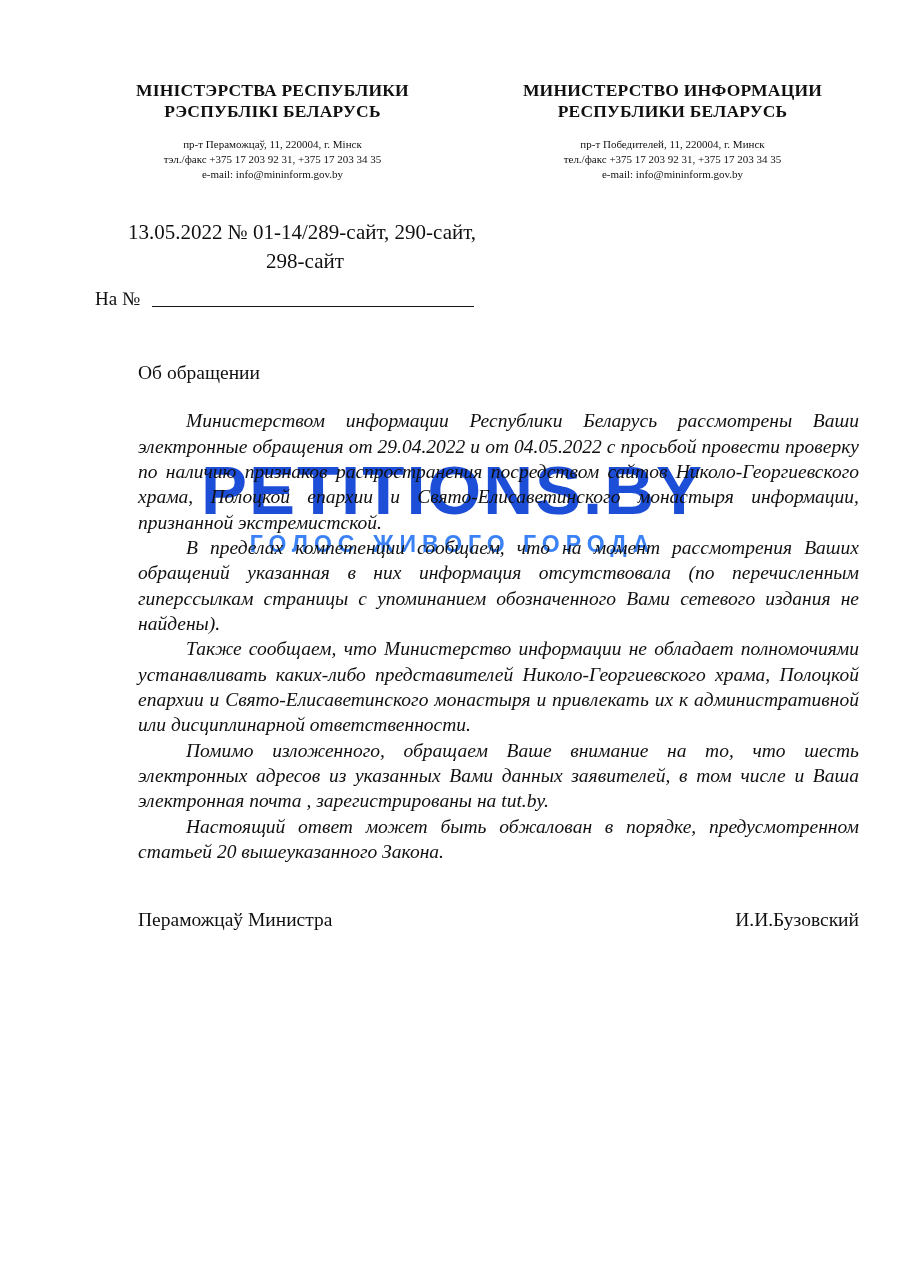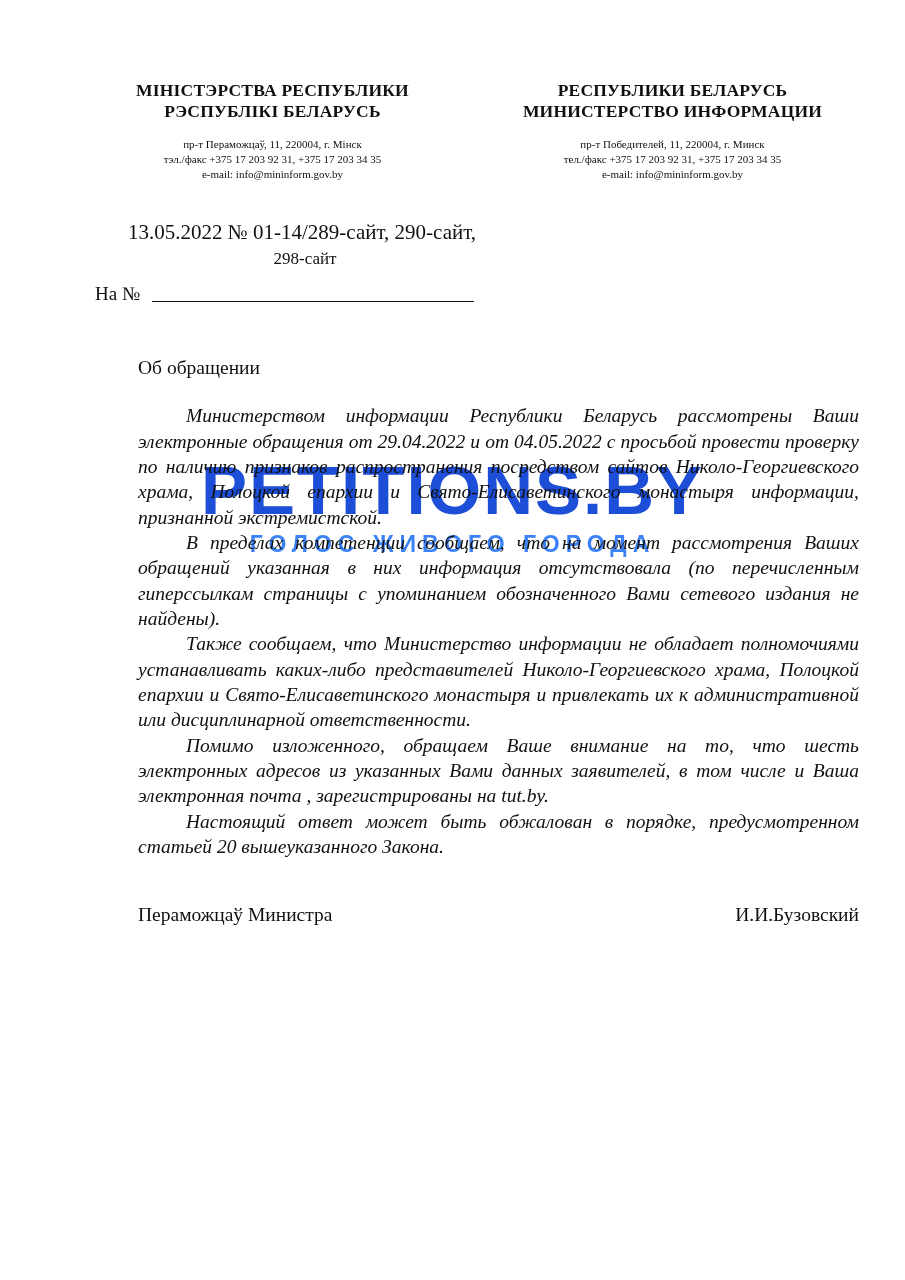--- a/index.html
+++ b/index.html
@@ -76,21 +76,21 @@
   .refblock {
     margin-top: 38px;
     padding-left: 95px;
     font-family: Liberation Serif, serif;
   }
   .ref-line1 {
     font-size: 21px;
     padding-left: 33px;
   }
   .ref-line2 {
-    font-size: 17px;
+    font-size: 21px;
     text-align: center;
     width: 420px;
     margin-top: 4px;
   }
   .ref-na {
     margin-top: 14px;
     font-size: 19px;
     display: flex;
     align-items: center;
   }
@@ -156,22 +156,22 @@
         </div>
         <div class="lh-address">
           <div>пр-т Пераможцаў, 11,  220004, г. Мінск</div>
           <div>тэл./факс +375 17 203 92 31, +375 17 203 34 35</div>
           <div>e-mail: info@mininform.gov.by</div>
         </div>
       </div>
 
       <div class="lh-col">
         <div class="lh-title">
+          <div>МИНИСТЕРСТВО ИНФОРМАЦИИ</div>
           <div>РЕСПУБЛИКИ БЕЛАРУСЬ</div>
-          <div>МИНИСТЕРСТВО ИНФОРМАЦИИ</div>
         </div>
         <div class="lh-address">
           <div>пр-т Победителей, 11, 220004, г. Минск</div>
           <div>тел./факс +375 17 203 92 31, +375 17 203 34 35</div>
           <div>e-mail: info@mininform.gov.by</div>
         </div>
       </div>
 
     </div>
 

